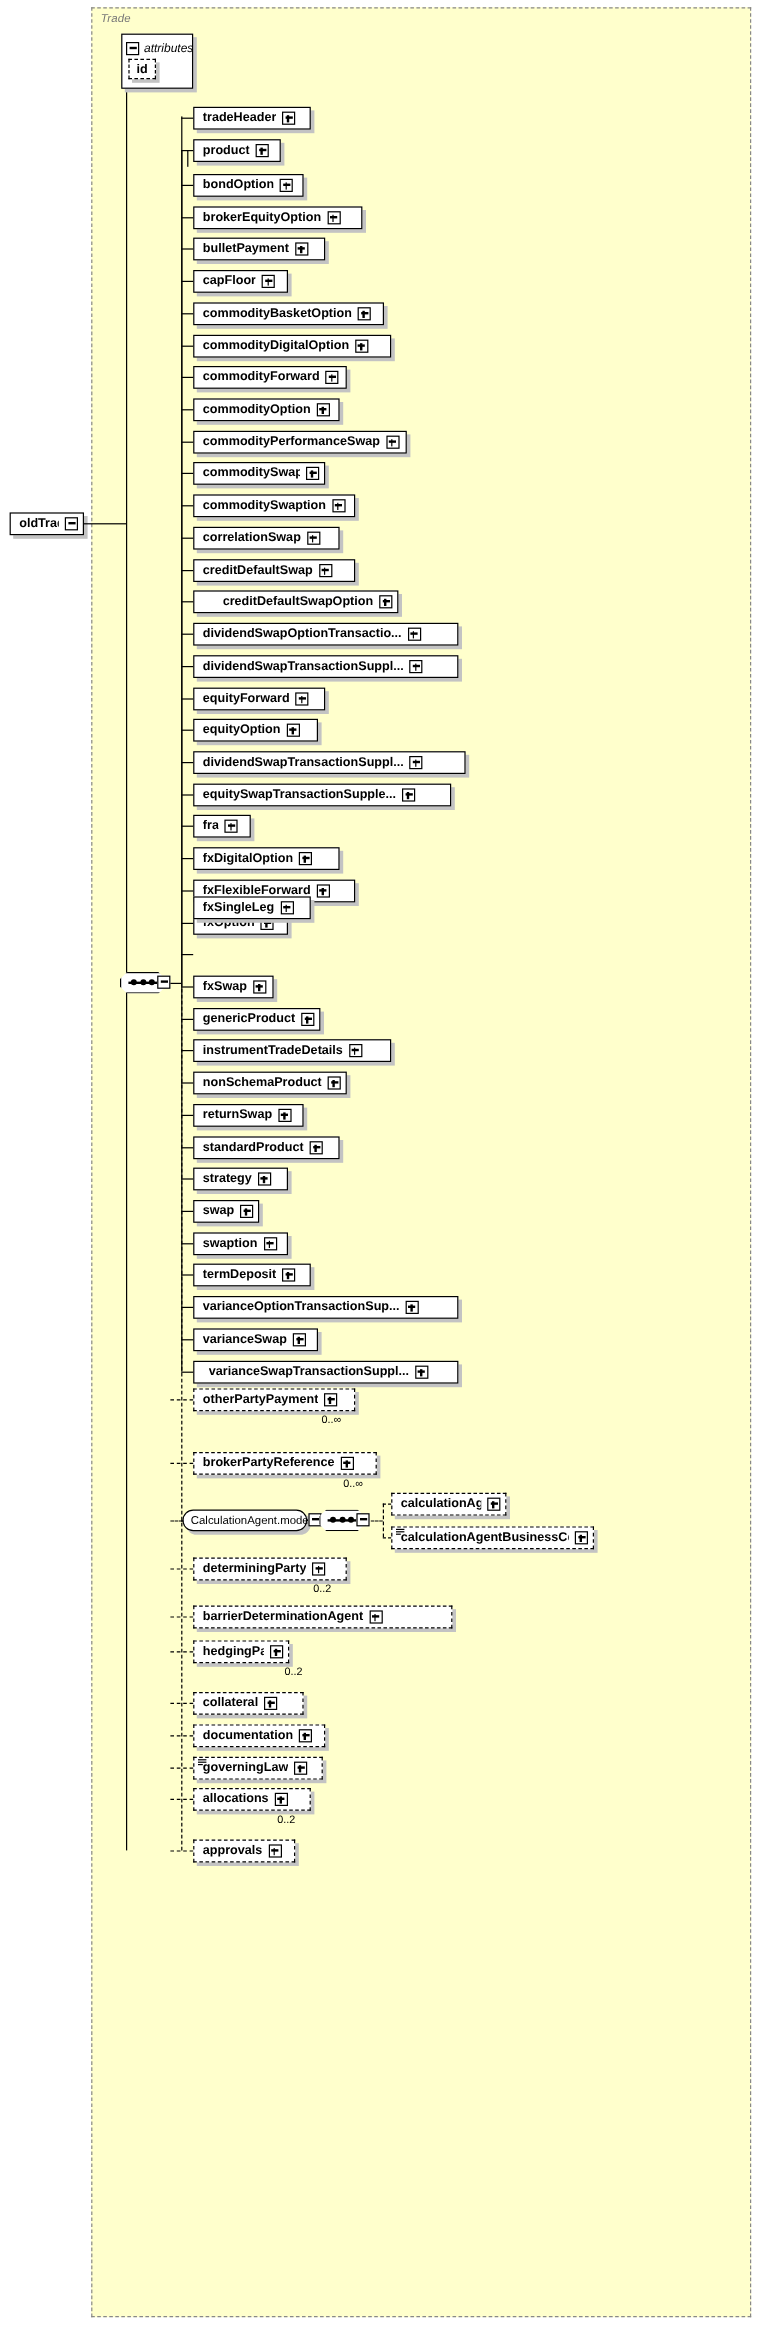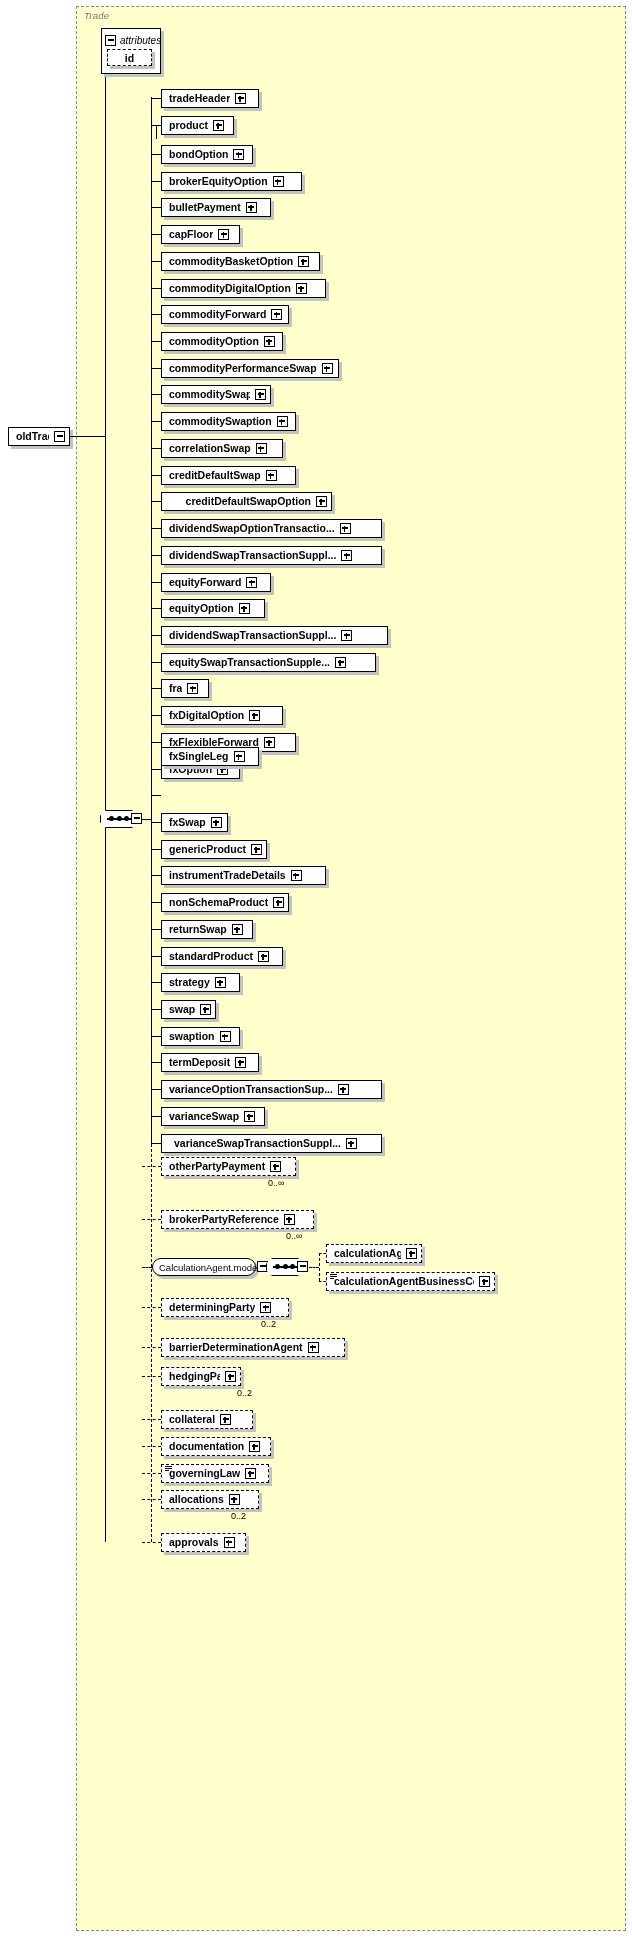--- a/index.html
+++ b/index.html
@@ -179,21 +179,21 @@
 
   <div class="ln hl" style="left:70px; top:436px; width:35px;"></div>
 
   <div class="ln vl" style="left:105px; top:59px; height:1483px;"></div>
 
   <div class="attr-outer" style="left:101px; top:28px; width:60px; height:46px;"></div>
   <div class="attr-head" style="left:101px; top:29px; width:60px;">
     <span class="pm" style="margin-left:0;"></span>
     <span class="lbl">attributes</span>
   </div>
-  <div class="attr-item" style="left:107px; top:49px; width:45px;">
+  <div class="attr-item" style="left:107px; top:49px; width:23px;">
     <span class="lbl">id</span>
   </div>
 
   <div class="seq" style="left:100px; top:810px;">
     <span class="dots">
       <b style="left:2px;"></b>
         <b style="left:9.5px;"></b>
         <b style="left:17px;"></b>
     </span>
   </div>
@@ -463,21 +463,21 @@
       <span class="pm plus"></span>
     </div>
     <div class="dl" style="left: 142px; top: 1219px; width: 19px;"></div>
     <div class="card" style="left: 286px; top: 1231px;">0..∞</div>
     <div class="node optional" style="left: 161px; top: 1298px; width: 128px;">
       <span class="lbl">determiningParty</span>
       <span class="pm plus"></span>
     </div>
     <div class="dl" style="left: 142px; top: 1307px; width: 19px;"></div>
     <div class="card" style="left: 261px; top: 1319px;">0..2</div>
-    <div class="node optional" style="left: 161px; top: 1338px; width: 184px;">
+    <div class="node optional" style="left: 161px; top: 1338px; width: 216px;">
       <span class="lbl">barrierDeterminationAgent</span>
       <span class="pm plus"></span>
     </div>
     <div class="dl" style="left: 142px; top: 1347px; width: 19px;"></div>
     <div class="node optional" style="left: 161px; top: 1367px; width: 80px;">
       <span class="lbl">hedgingParty</span>
       <span class="pm plus"></span>
     </div>
     <div class="dl" style="left: 142px; top: 1376px; width: 19px;"></div>
     <div class="card" style="left: 237px; top: 1388px;">0..2</div>

